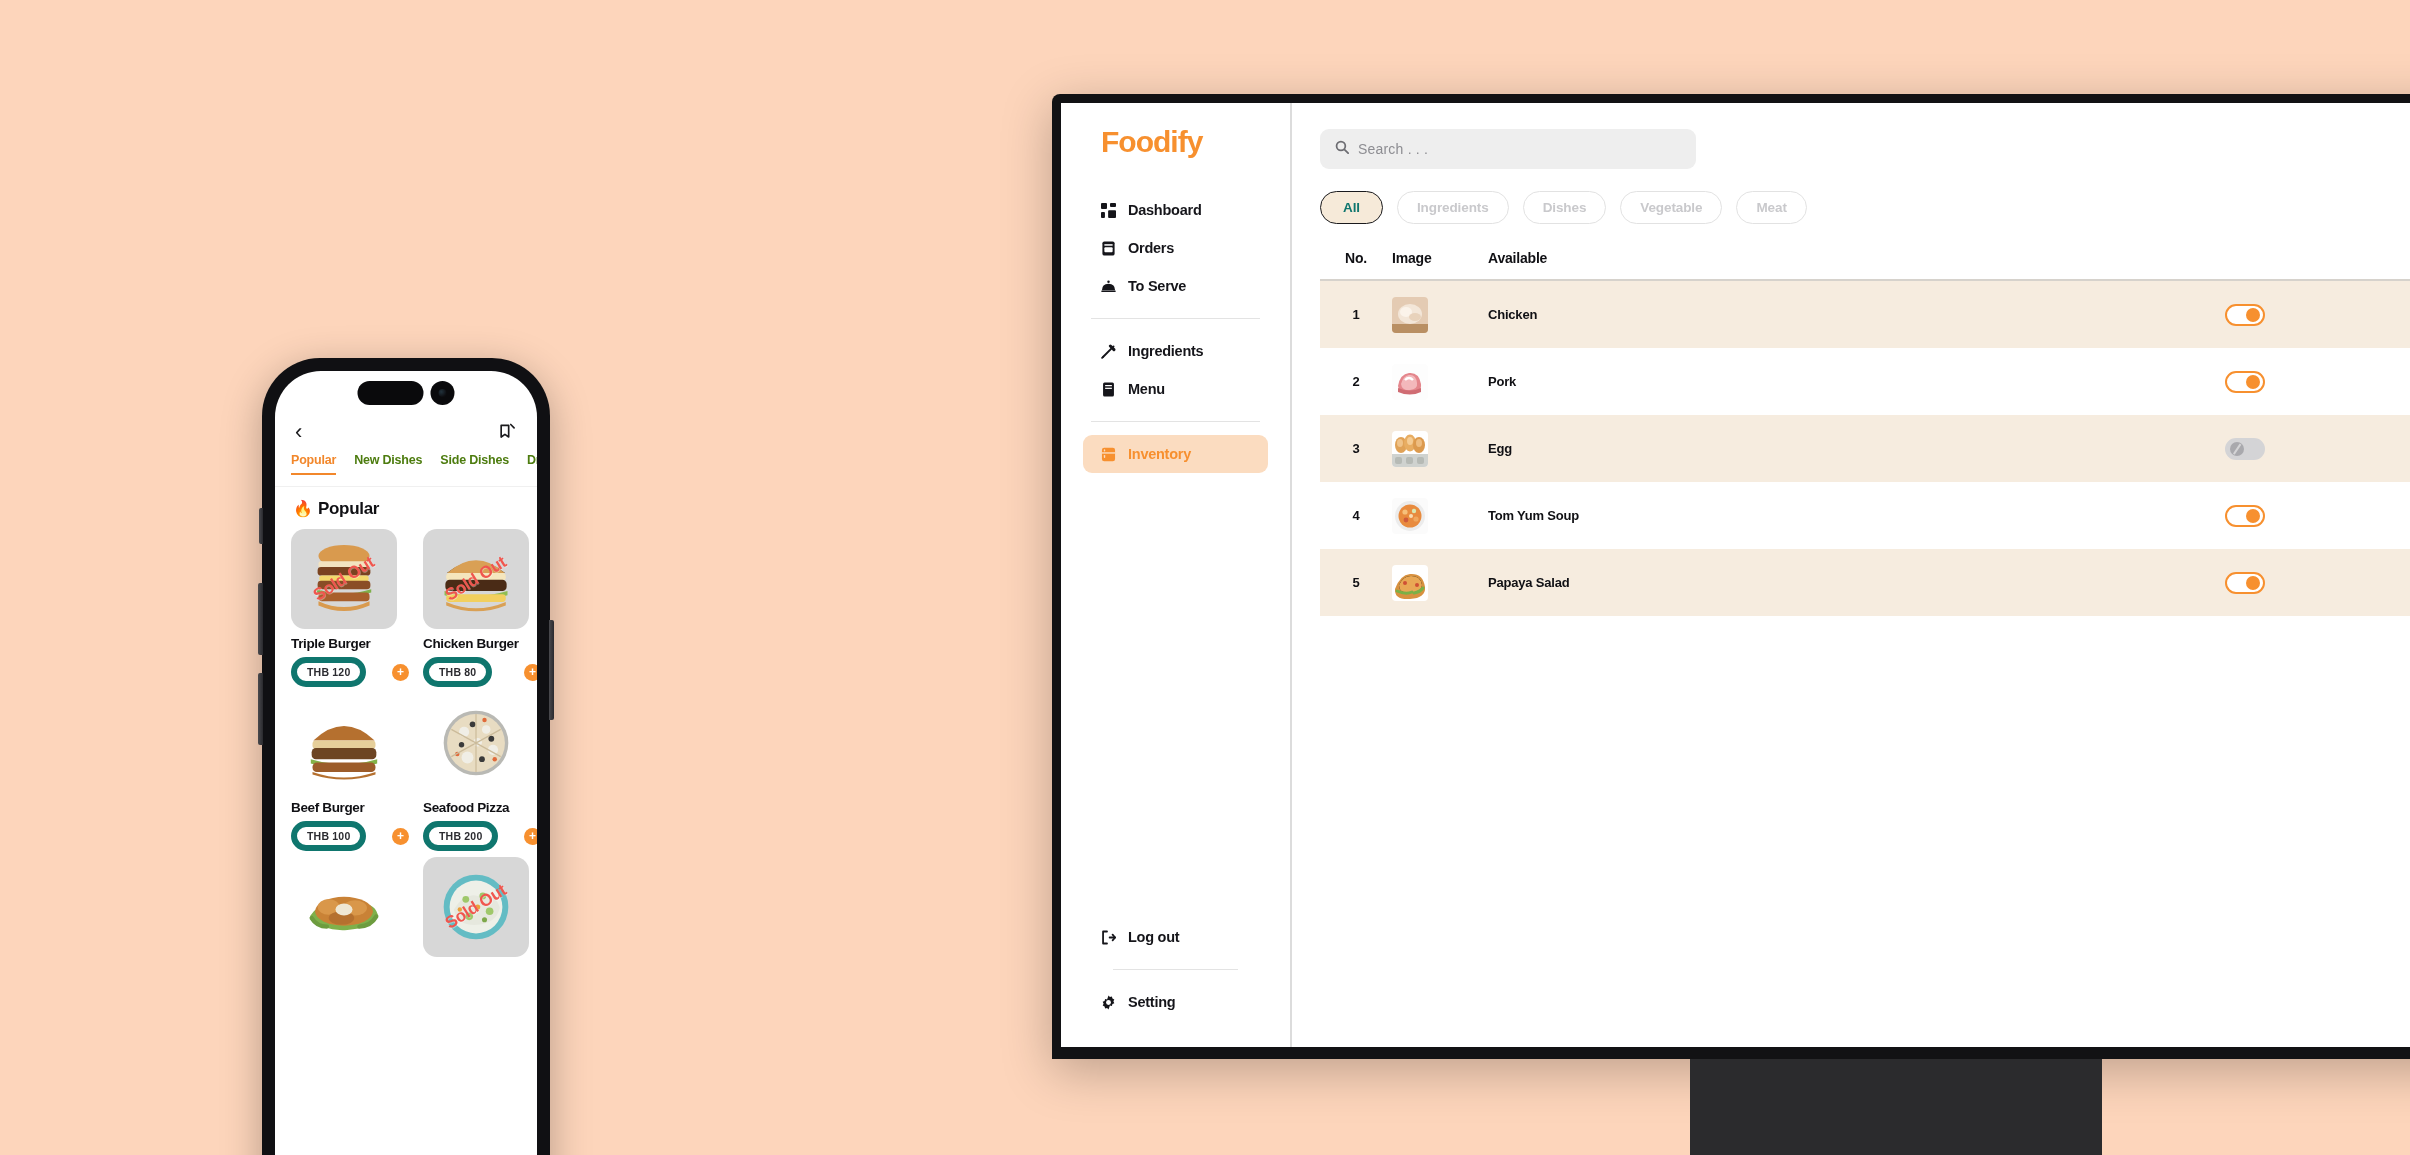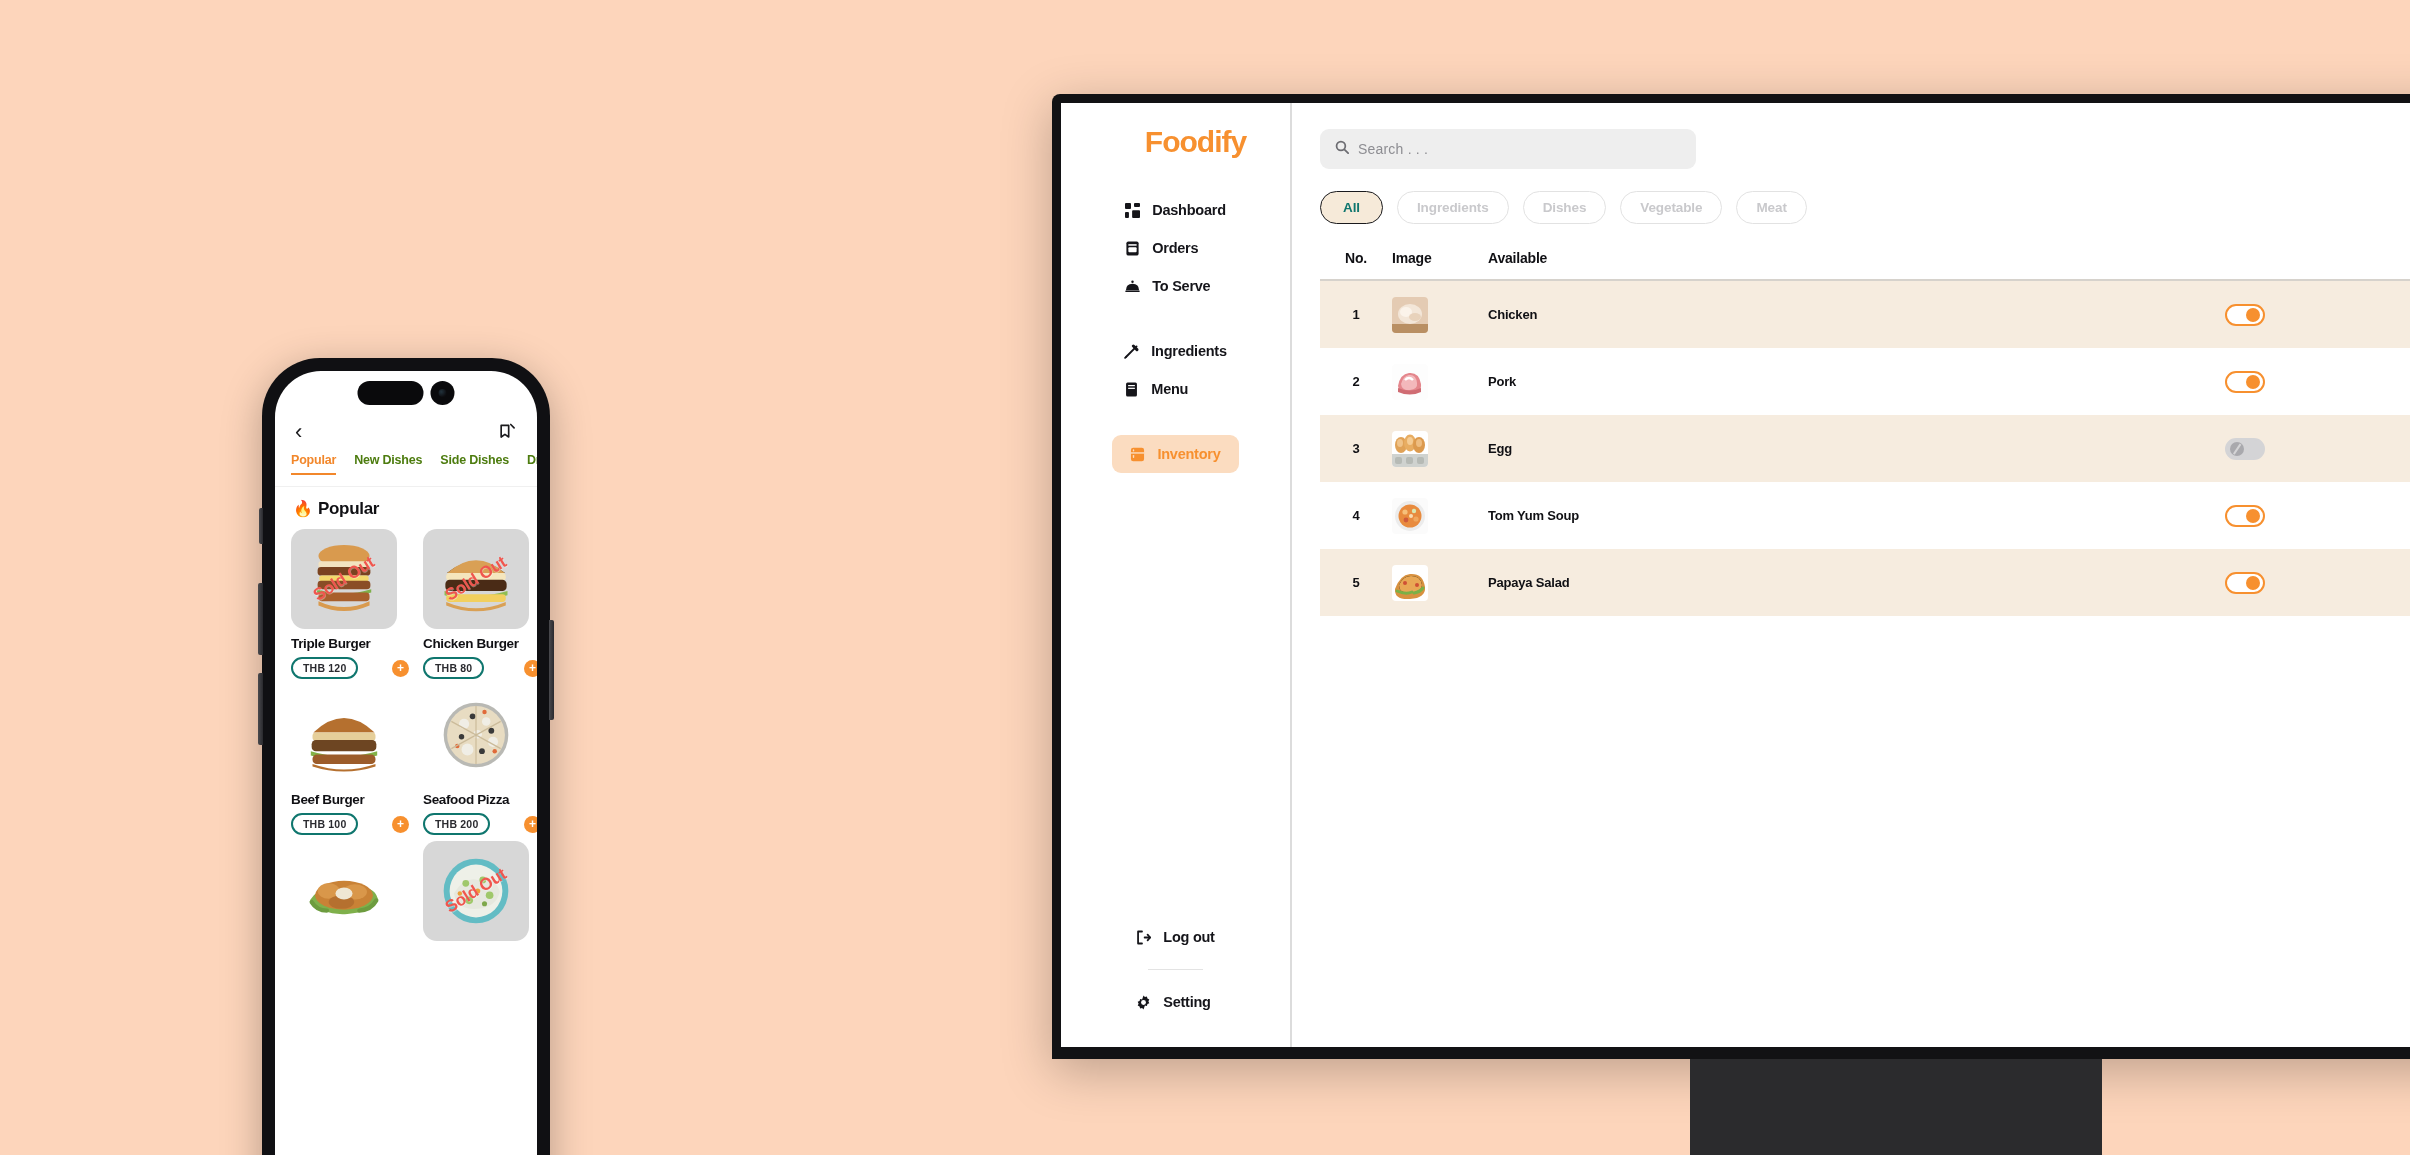--- a/index.html
+++ b/index.html
@@ -92,21 +92,21 @@
   }
   .food-name {
     margin-top: 7px; font-size: 13.5px; font-weight: 800;
     color: #101014; letter-spacing: -.35px; white-space: nowrap;
   }
   .food-row {
     margin-top: 6px; display: flex; align-items: center;
     justify-content: space-between; width: 118px;
   }
   .food-price {
-    border: 2px solid #0f766e; border-radius: 20px;
+    border: 6px solid #0f766e; border-radius: 20px;
     padding: 3px 10px; font-size: 10.5px; font-weight: 700;
     color: #2b2b30; letter-spacing: .2px;
   }
   .food-add {
     width: 17px; height: 17px; border-radius: 50%;
     background: #f7902f; color: #fff; font-size: 12px; font-weight: 700;
     display: flex; align-items: center; justify-content: center;
     line-height: 1;
   }
 
@@ -127,21 +127,21 @@
   #monitor-stand {
     position: absolute; left: 1690px; top: 1059px;
     width: 412px; height: 96px;
     background: #2b2b2d;
   }
 
   
   #app-sidebar {
     width: 231px; flex: 0 0 231px; height: 100%;
     background: #fff; border-right: 2px solid #dcdcdc;
-    padding: 22px 0 0 0; display: flex; flex-direction: column; align-items: center;
+    padding: 22px 0 0 0; display: flex; flex-direction: column;
   }
   #brand-logo {
     font-size: 30px; font-weight: 800; color: #f7902f;
     letter-spacing: -1px; padding: 0 0 0 40px; margin-bottom: 32px;
   }
   .nav-group { padding: 0 22px; }
   .nav-item {
     display: flex; align-items: center; gap: 12px;
     padding: 11px 18px; border-radius: 9px;
     font-size: 14.5px; font-weight: 700; color: #15151a;

